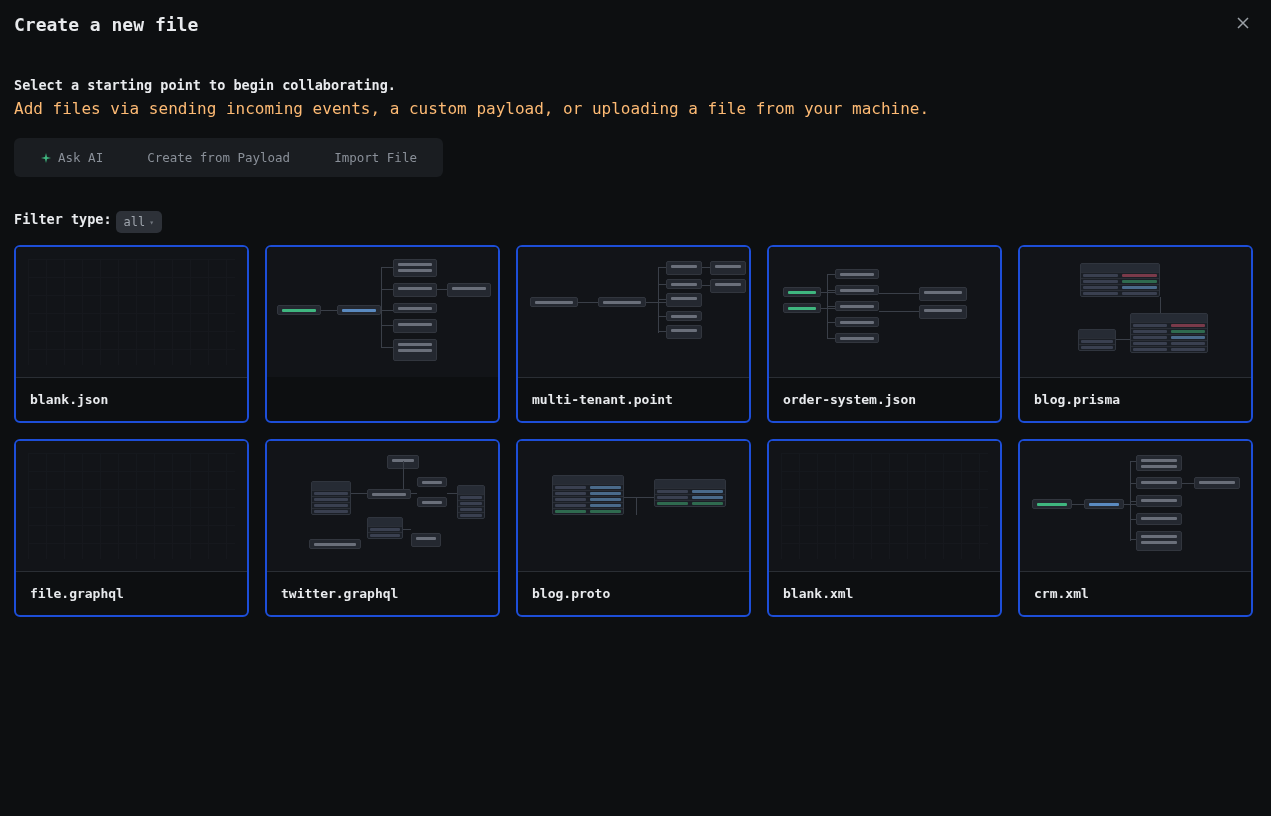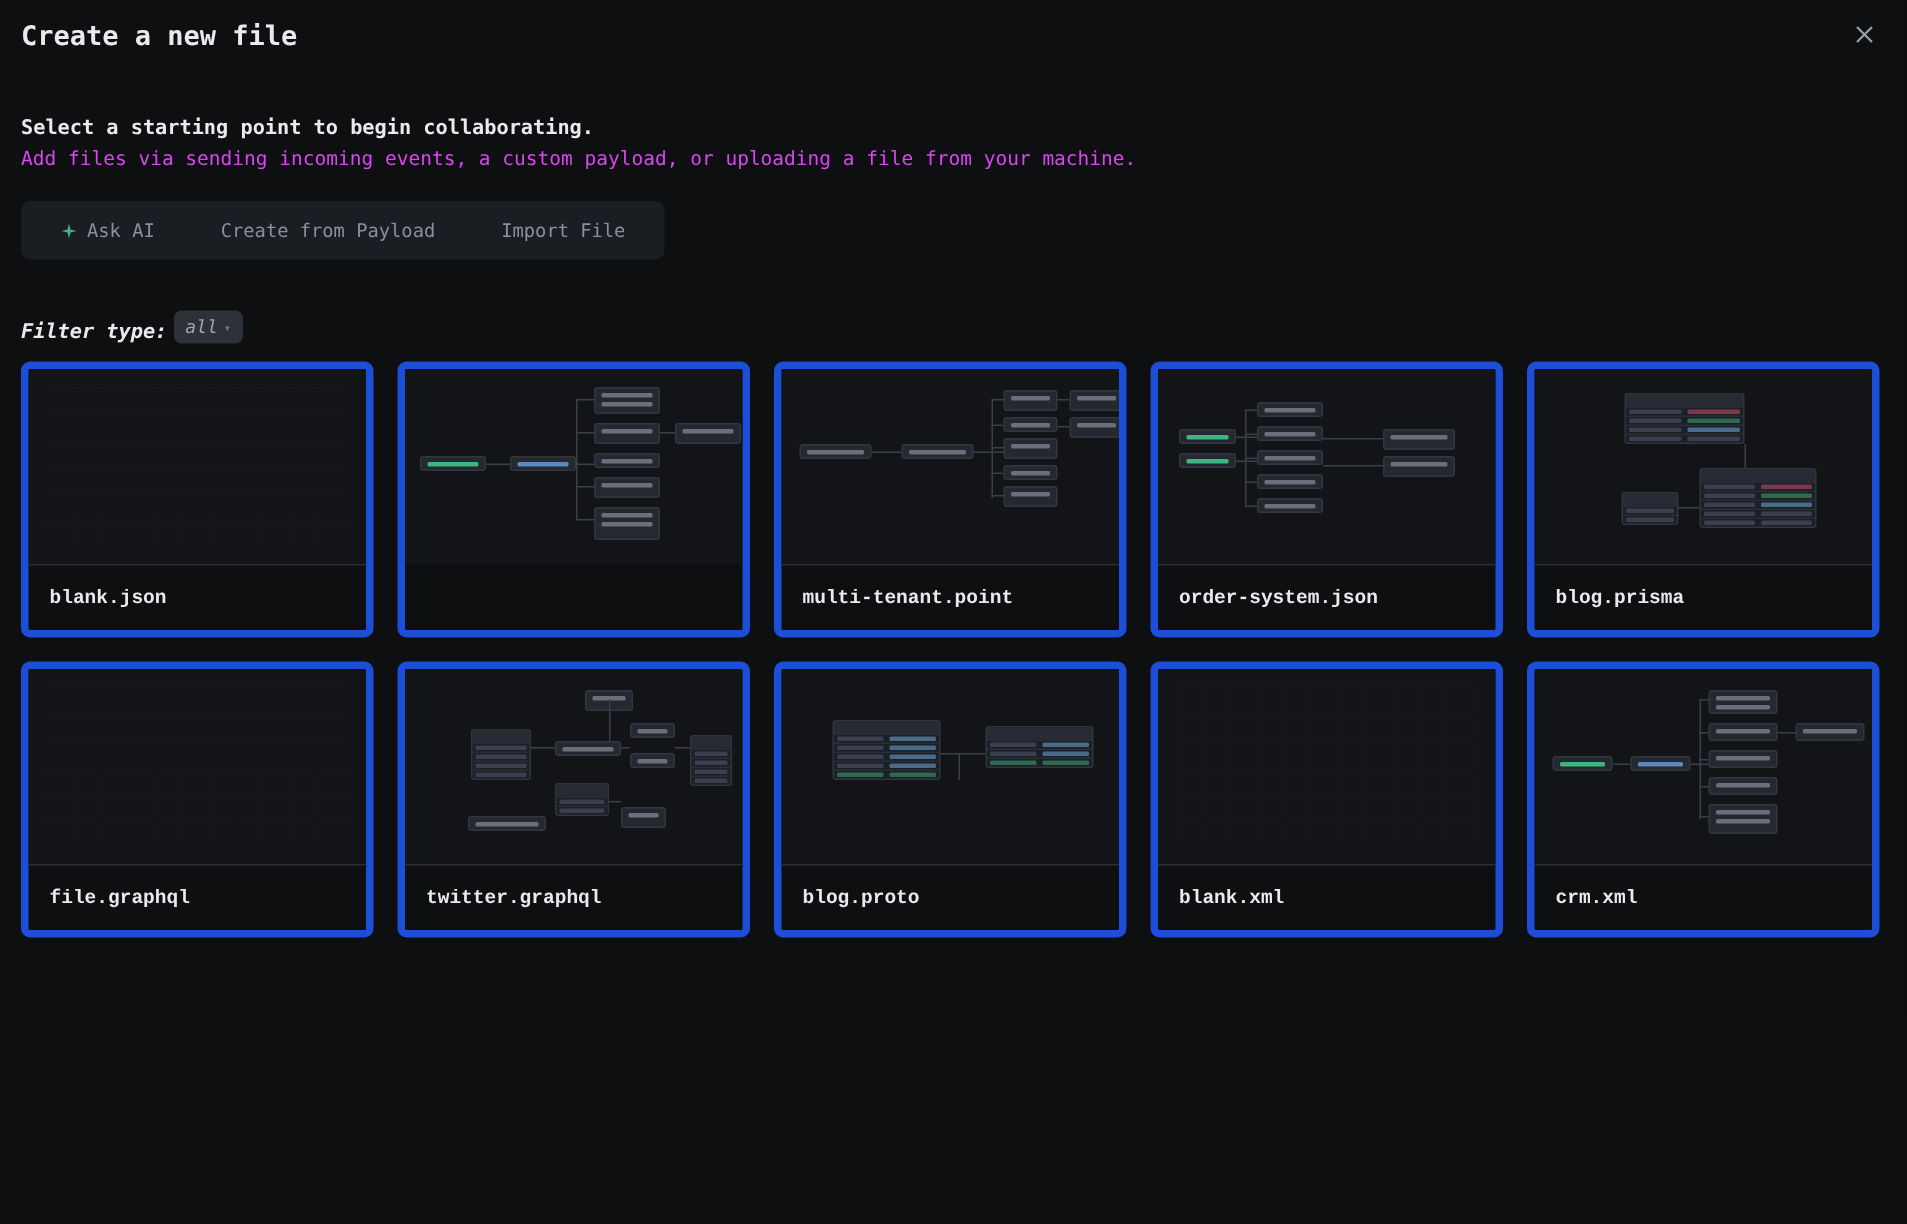--- a/index.html
+++ b/index.html
@@ -32,22 +32,22 @@
   color: #e8eaed;
   margin-bottom: 42px;
 }
 .subtitle {
   font-size: 13.5px;
   color: #e8eaed;
   font-weight: 600;
   margin-bottom: 6px;
 }
 .description {
-  font-size: 13px;
-  color: #d946ef;
+  font-size: 16px;
+  color: #fdba74;
   margin-bottom: 20px;
 }
 .tabs {
   display: inline-flex;
   background: #1a1d21;
   border-radius: 6px;
   padding: 4px;
   gap: 0;
   margin-bottom: 34px;
 }
@@ -66,24 +66,23 @@
   color: #e8eaed;
   font-weight: 600;
 }
 .sparkle {
   width: 12px;
   height: 12px;
   display: inline-block;
 }
 .filter-row {
   display: flex;
-  align-items: flex-end;
+  align-items: flex-start;
   gap: 4px;
   margin-bottom: 12px;
-  font-style: italic;
 }
 .filter-label {
   font-size: 13.5px;
   color: #e8eaed;
   font-weight: 600;
 }
 .filter-select {
   background: #2d3138;
   color: #a0a6ae;
   border: none;
@@ -101,25 +100,24 @@
   opacity: 0.6;
 }
 .grid {
   display: flex;
   flex-wrap: wrap;
   gap: 16px;
 }
 .card {
   width: 235px;
   background: transparent;
-  border: 5px solid #1d4ed8;
+  border: 2px solid #1d4ed8;
   border-radius: 6px;
   overflow: hidden;
   cursor: pointer;
-  font-family: Liberation Mono, monospace;
 }
 .card-preview {
   height: 130px;
   background: #121418;
   position: relative;
   overflow: hidden;
 }
 .card-label {
   padding: 14px 14px;
   font-size: 13px;

